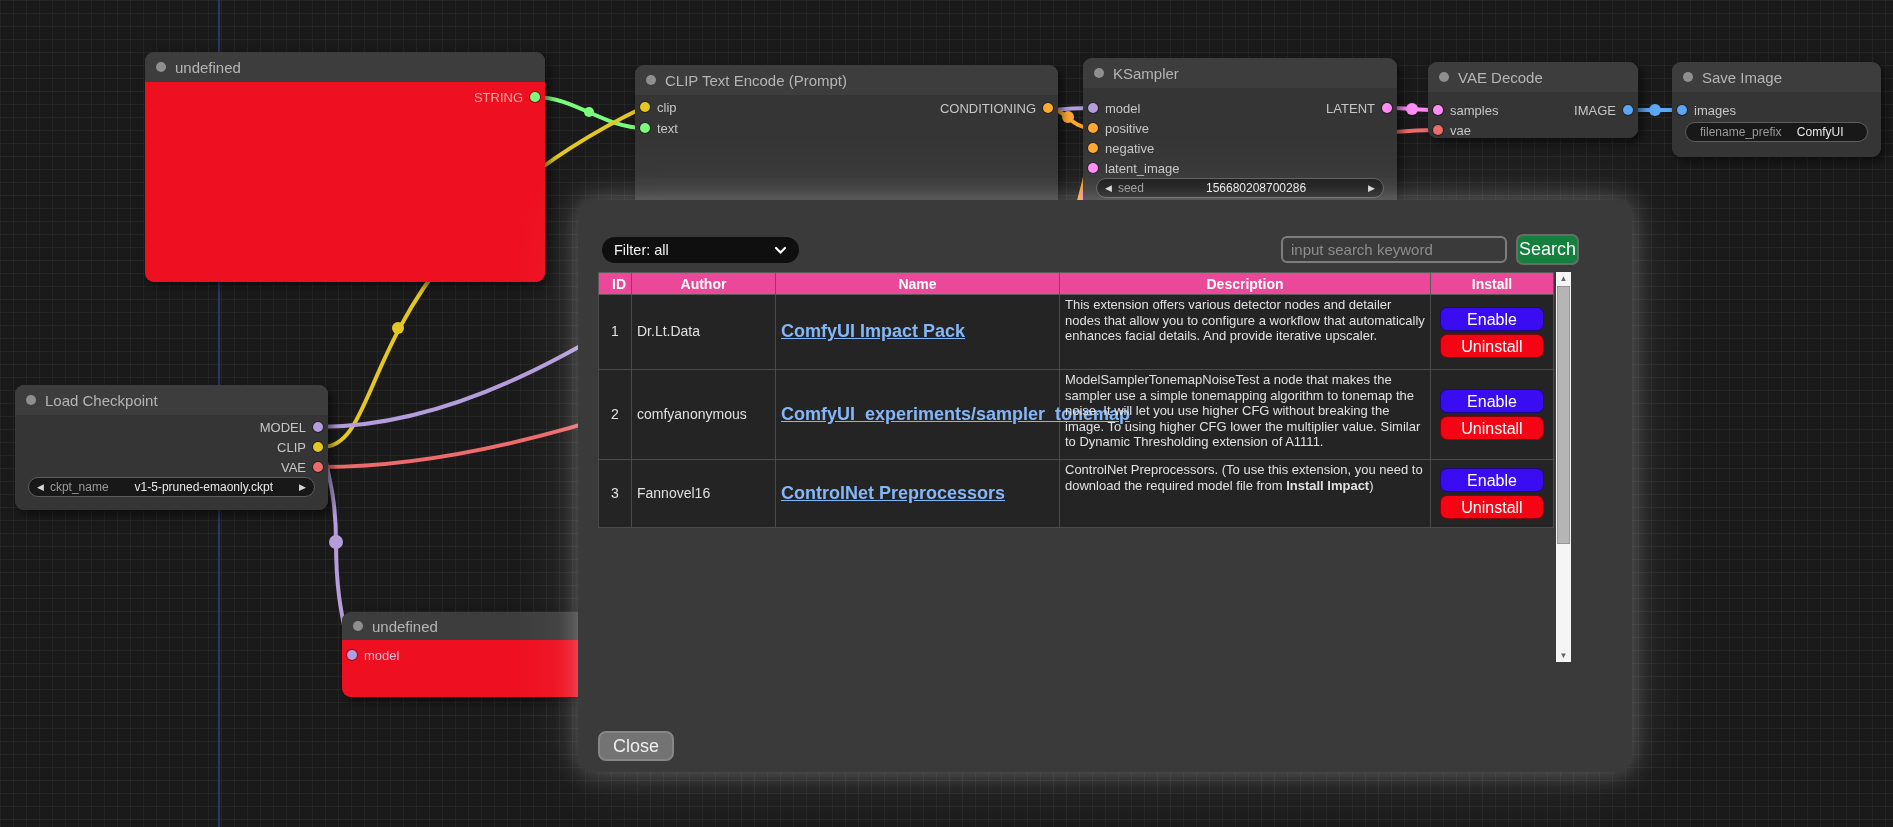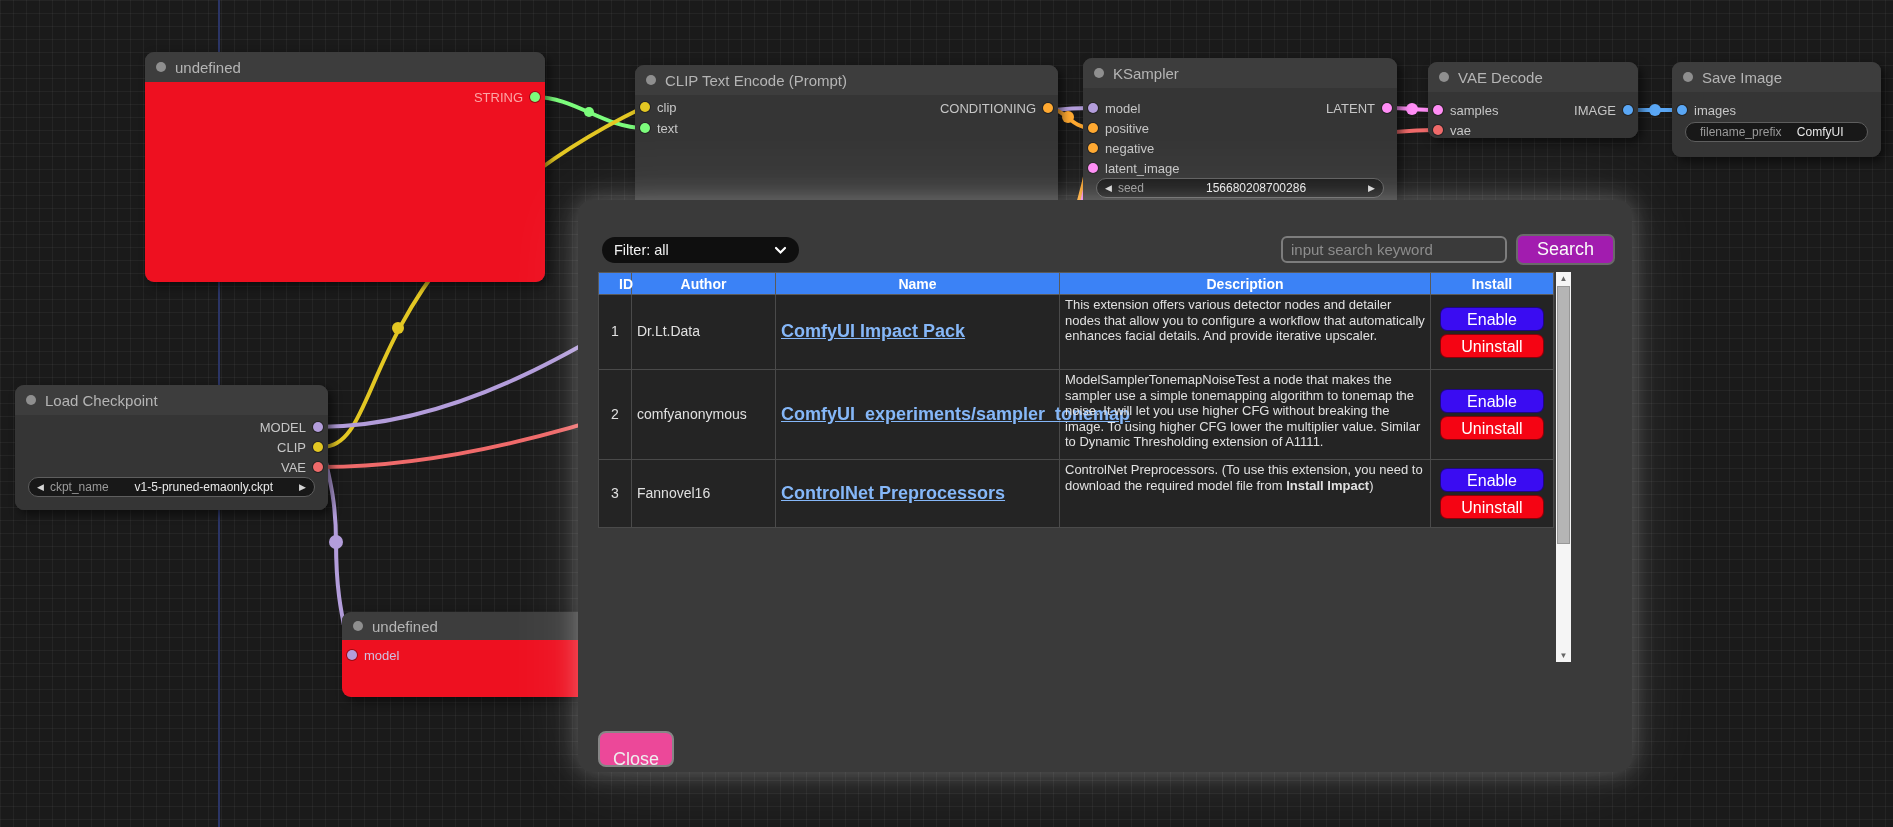--- a/index.html
+++ b/index.html
@@ -38,46 +38,46 @@
     background:#3a3a3a;border-radius:14px;
     box-shadow:0 0 26px rgba(255,255,255,0.28),0 0 80px rgba(255,255,255,0.12);}
   #filter-select{position:absolute;left:24px;top:37px;width:197px;height:26px;background:#0f0f0f;
     border-radius:13px;display:flex;align-items:center;padding:0 12px;box-sizing:border-box;
     color:#f2f2f2;font-size:14.5px;cursor:pointer;}
   #filter-select svg{margin-left:auto;}
   #search-input{position:absolute;left:703px;top:36px;width:226px;height:27px;box-sizing:border-box;
     background:transparent;border:2px solid #7d7d7d;border-radius:6px;color:#ccc;
     padding:0 8px;font-size:15px;font-family:inherit;outline:none;}
   #search-input::placeholder{color:#8d8d8d;}
-  #search-button{position:absolute;left:938px;top:34px;height:31px;padding:0 19px;
-    background:#a21caf;border:2px solid #6a6a6a;border-radius:7px;color:#fafafa;
+  #search-button{position:absolute;left:938px;top:34px;height:31px;padding:0 1px;
+    background:#15803d;border:2px solid #6a6a6a;border-radius:7px;color:#fafafa;
     font-size:18px;font-family:inherit;cursor:pointer;}
   #table-wrap{position:absolute;left:20px;top:72px;width:973px;height:390px;display:flex;align-items:flex-start;}
   table#ext-table{border-collapse:collapse;table-layout:fixed;width:955px;flex:none;}
-  #ext-table th{background:#3b82f6;color:#fff;font-size:14px;font-weight:bold;height:21px;
-    border:1px solid #5a5a5a;padding:0 20px;}
+  #ext-table th{background:#ec4899;color:#fff;font-size:14px;font-weight:bold;height:21px;
+    border:1px solid #5a5a5a;padding:0 13px;}
   #ext-table td{background:#242424;color:#e0e0e0;border:1px solid #4a4a4a;
     font-size:13px;line-height:15.6px;vertical-align:middle;padding:2px 5px;box-sizing:border-box;}
   #ext-table td.c-id{text-align:center;font-size:14px;}
   #ext-table td.c-author{font-size:14px;}
   #ext-table td.c-name{font-size:18px;font-weight:bold;}
   #ext-table td.c-desc{vertical-align:top;}
   #ext-table td.c-install{text-align:center;padding:2px 8px;}
   .ext-link{text-decoration:underline;cursor:pointer;}
   .row-btn{display:block;width:104px;height:24px;margin:3px auto;border-radius:7px;
     border:1px solid rgba(0,0,0,0.45);color:#fff;font-size:16px;line-height:21px;
     font-family:inherit;cursor:pointer;text-align:center;}
   #scrollbar{width:15px;height:390px;margin-left:auto;background:#f5f5f5;position:relative;}
   .sb-arrow{position:absolute;left:0;width:15px;height:13px;color:#666;font-size:8px;
     text-align:center;line-height:13px;cursor:pointer;}
   #sb-up{top:0;} #sb-down{bottom:0;}
   #sb-thumb{position:absolute;left:1px;top:14px;width:13px;height:258px;background:#b5b5b5;
     border:1px solid #979797;box-sizing:border-box;cursor:pointer;}
-  #close-button{position:absolute;left:20px;top:531px;height:30px;padding:16px 13px;
-    background:#ec4899;border:2px solid #868686;border-radius:8px;color:#eee;
+  #close-button{position:absolute;left:20px;top:531px;height:30px;padding:3px 13px;
+    background:#737373;border:2px solid #868686;border-radius:8px;color:#eee;
     font-size:18px;font-family:inherit;cursor:pointer;}
 </style>
 </head>
 <body>
 
 <div id="screen">
   <div id="axis-line"></div>
   <svg id="wire-layer" width="1893" height="827">
       <path d="M535 97 C575 97 604 128 644 128" stroke="#7cfc7c" stroke-width="4" fill="none" stroke-linecap="round"></path>
       <circle cx="589" cy="112" r="5" fill="#7cfc7c"></circle>

